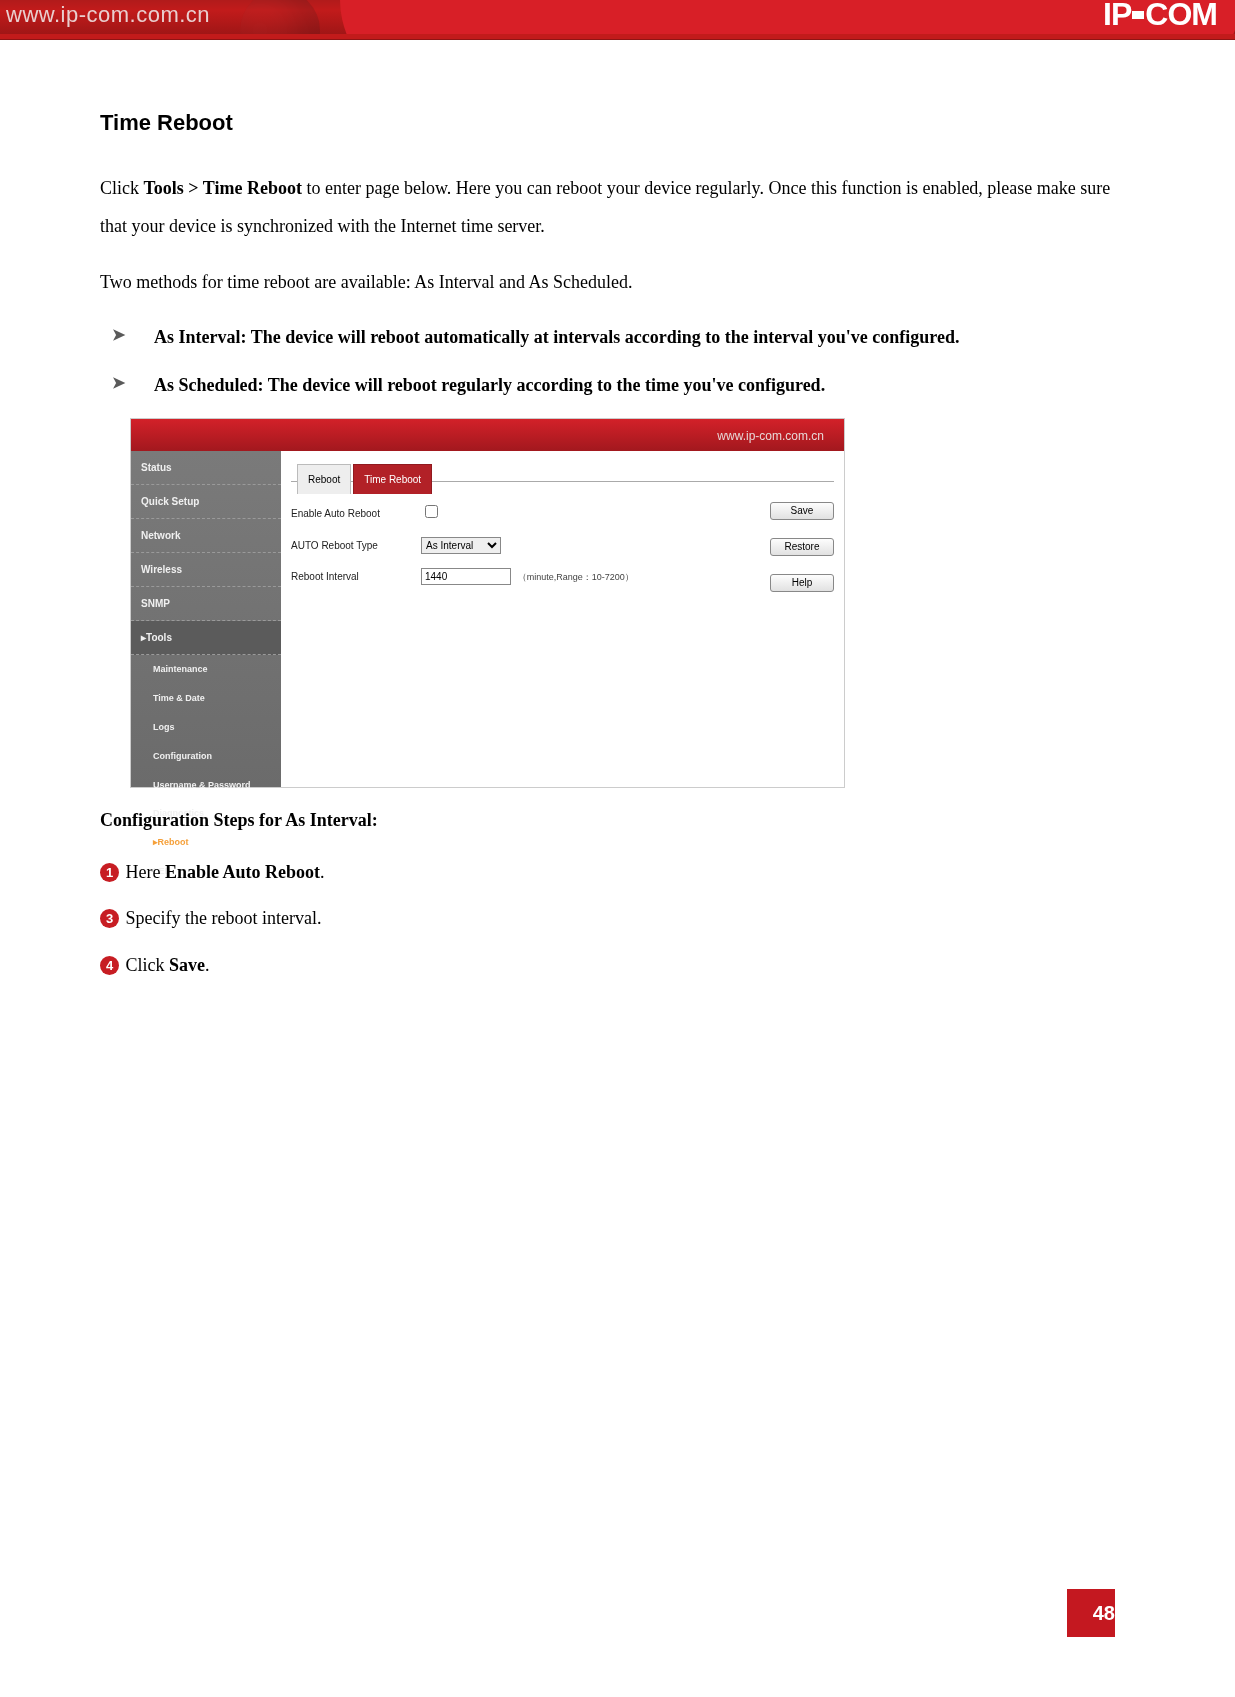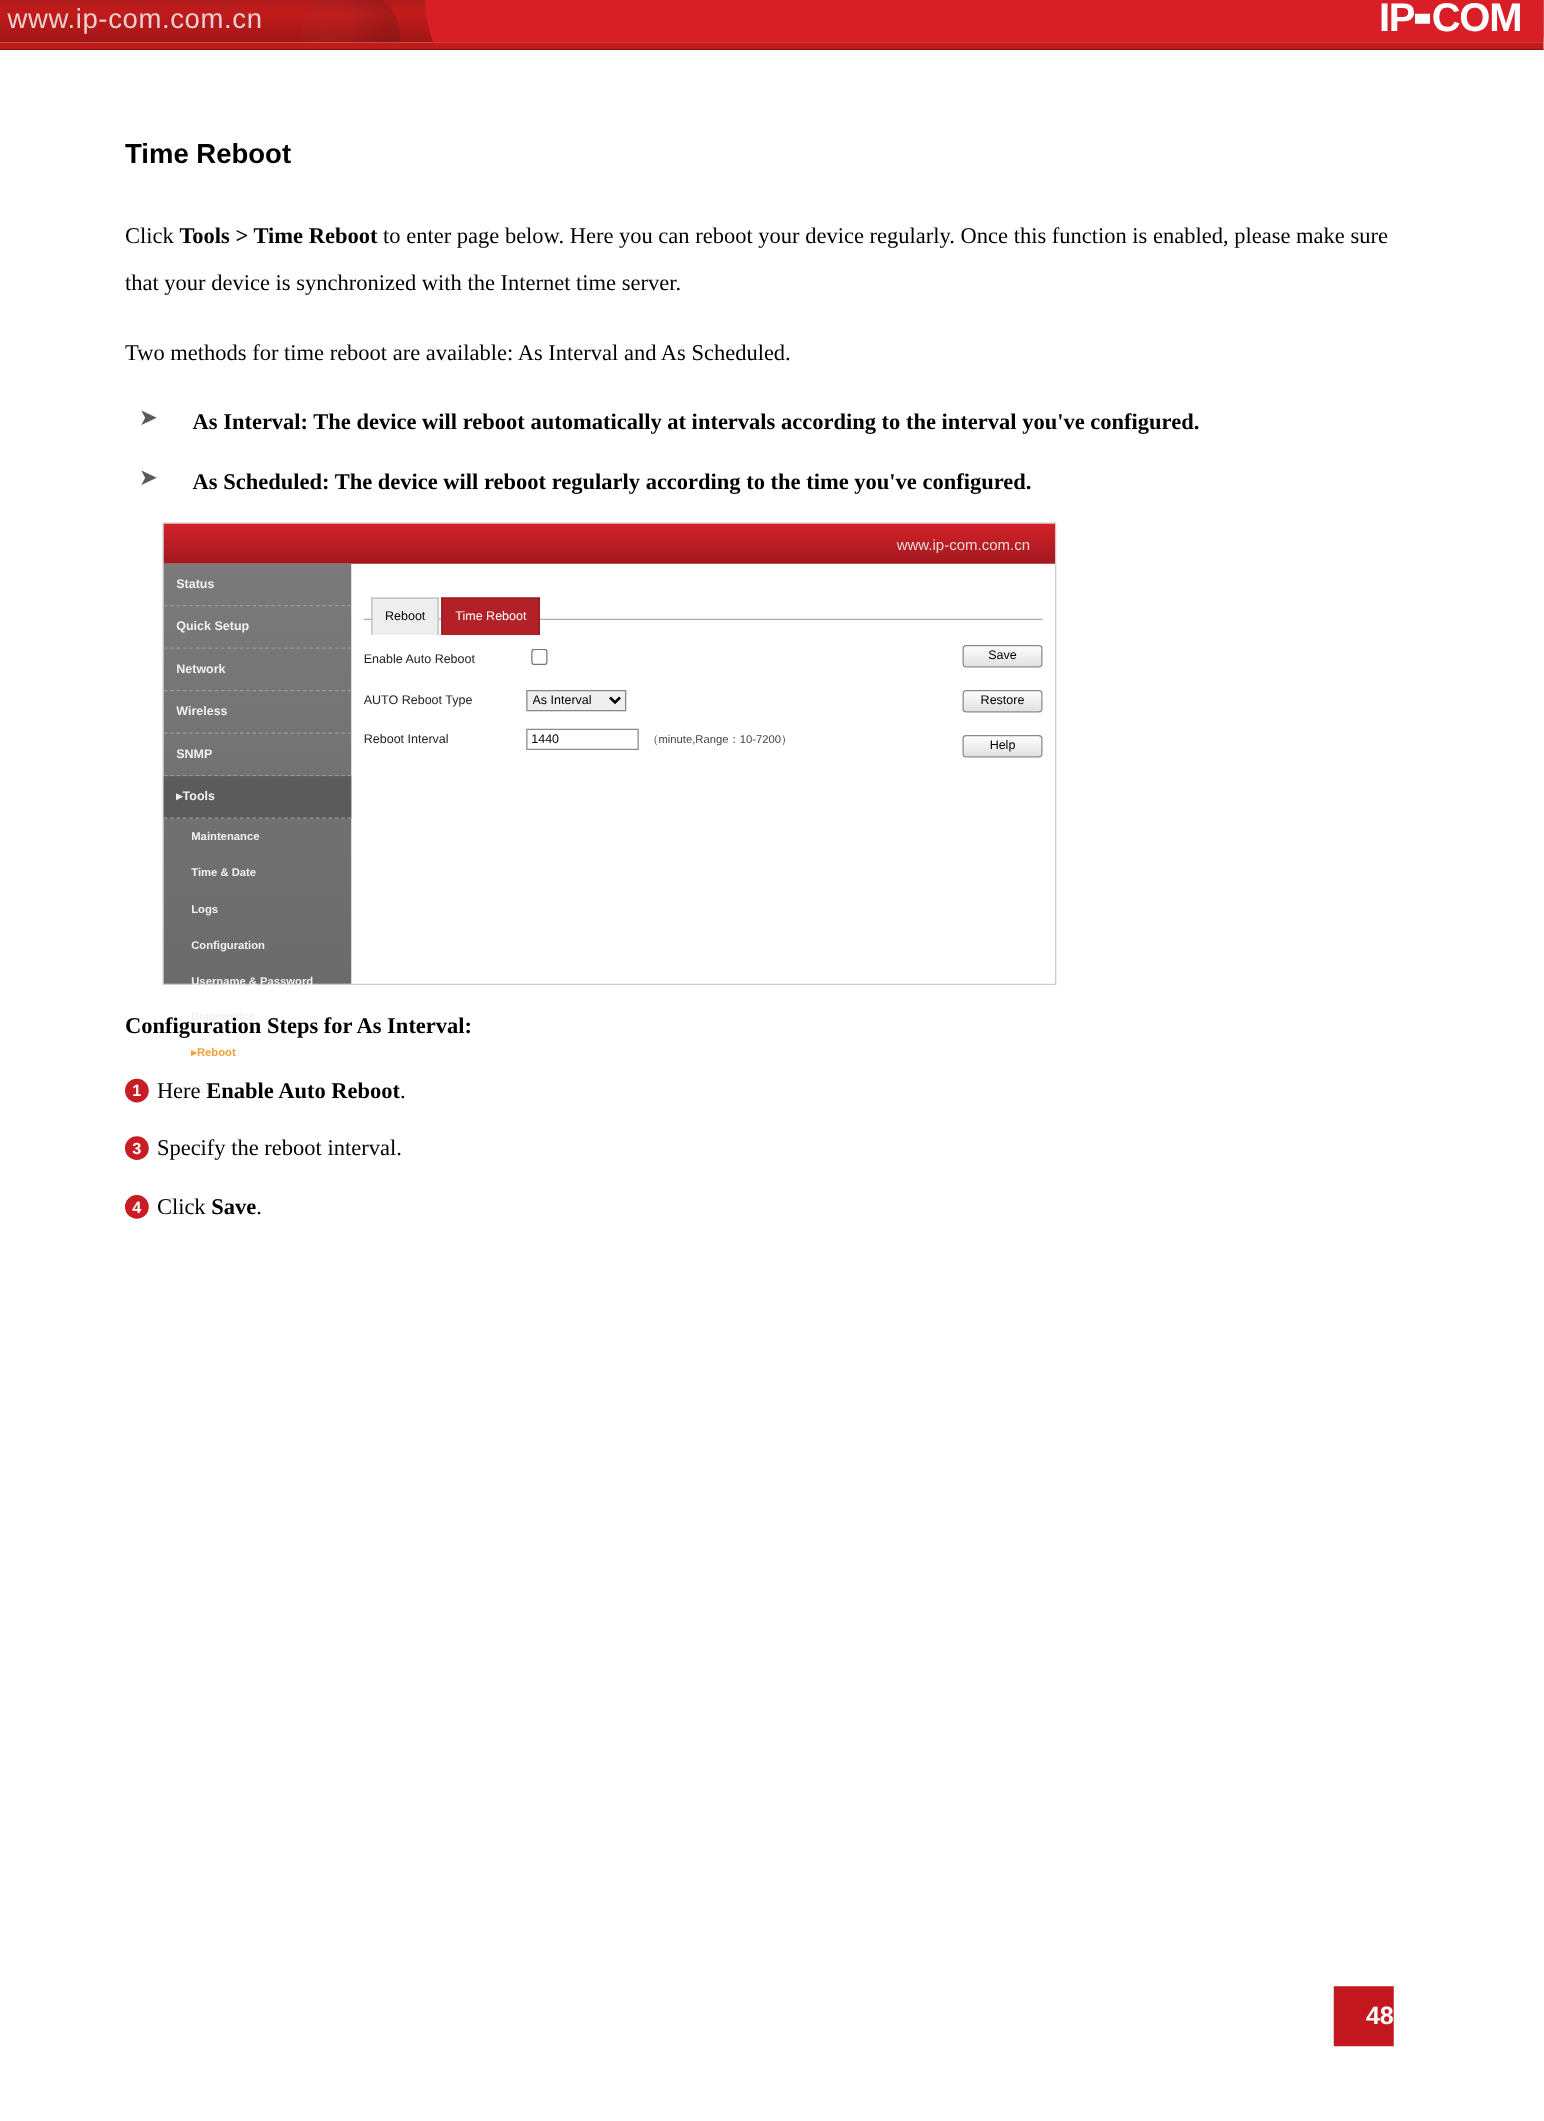--- a/index.html
+++ b/index.html
@@ -177,21 +177,21 @@
   .nav-sub.sel::before {
     content: "\25B8 ";
     color: #f5a03a;
   }
   .nav-item.tools::before{
     content: "\25B8 ";
     color:#f0f0f0;
   }
   .embed-main {
     flex: 1;
-    padding: 16px 10px;
+    padding: 2px 10px;
   }
   .tab-row {
     padding: 10px 0 0 6px;
     font-size: 10px;
     border-bottom: 1px solid #aaa;
     height: 29px;
   }
   .tab {
     display: inline-block;
     padding: 4px 10px;

